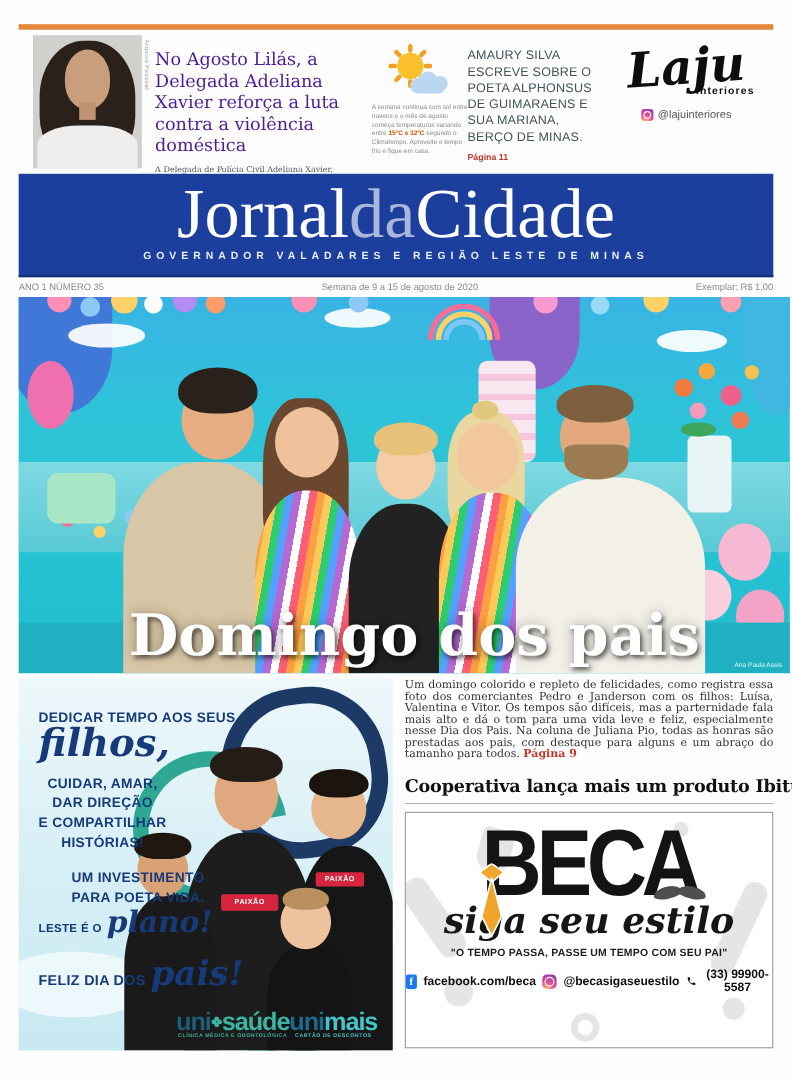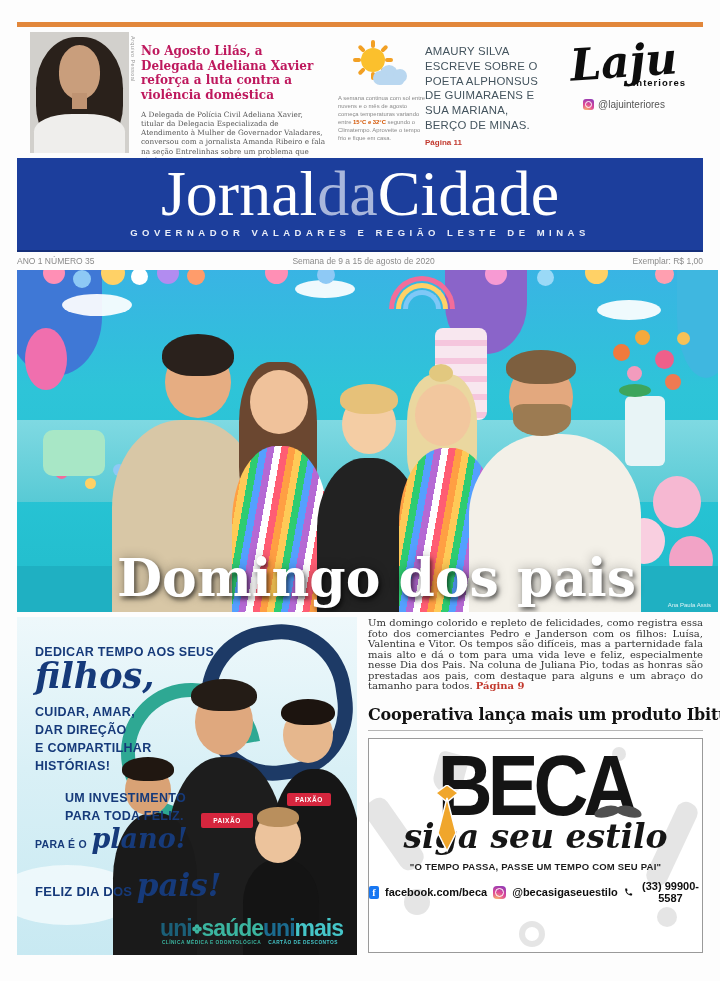--- a/index.html
+++ b/index.html
@@ -12,21 +12,21 @@
 
   
   .portrait{left:30px;top:32px;width:99px;height:121px;background:#d2d0cc;overflow:hidden;}
   .portrait .hair{position:absolute;left:6%;top:4%;width:88%;height:92%;background:#2a211b;border-radius:46% 46% 38% 38%;}
   .portrait .face{position:absolute;left:29%;top:11%;width:42%;height:44%;background:#c99e7c;border-radius:50% 50% 46% 46%;}
   .portrait .neck{position:absolute;left:42%;top:50%;width:16%;height:14%;background:#bf9372;}
   .portrait .shirt{position:absolute;left:4%;bottom:-2%;width:92%;height:34%;background:#efeeec;border-radius:42% 42% 0 0;}
   .vcredit{left:130px;top:36px;height:90px;writing-mode:vertical-rl;font-size:5.5px;color:#9a9a9a;letter-spacing:.4px;}
 
   .lead{left:141px;top:44px;width:185px;}
-  .lead h1{margin:0;font-family:"DejaVu Serif",serif;font-weight:bold;font-size:12px;line-height:1.22;color:#be185d;}
+  .lead h1{margin:0;font-family:"DejaVu Serif",serif;font-weight:normal;font-size:16px;line-height:1.22;color:#4c1d95;}
   .lead p{margin:7px 0 0 0;font-family:"DejaVu Serif",serif;font-size:7.3px;line-height:1.28;color:#555;}
   .pref{color:#c2392e;font-weight:bold;}
 
   .weather{left:336px;top:40px;width:90px;}
   .weather .wicon{display:block;margin:0 auto;}
   .weather p{margin:5px 0 0 2px;font-size:5.9px;line-height:1.35;color:#8a8a8a;}
   .wtemps{color:#d35400;font-weight:bold;}
 
   .amaury{left:425px;top:44px;width:116px;}
   .amaury .atext{font-size:11.4px;line-height:1.3;color:#44545e;letter-spacing:.2px;}
@@ -77,21 +77,21 @@
   .divider{left:368px;top:730px;width:335px;height:0;border-top:1px solid #b5b5b5;}
 
   
   .uniad{left:17px;top:617px;width:340px;height:338px;overflow:hidden;
          background:linear-gradient(180deg,#eef8fb 0%,#d9f0f6 45%,#c8e9f2 100%);}
   .uniad .ring-navy{position:absolute;left:185px;top:8px;width:150px;height:155px;border:15px solid #1d3a66;border-radius:46%;transform:rotate(-8deg);box-sizing:border-box;}
   .uniad .arc-teal{position:absolute;left:104px;top:66px;width:140px;height:140px;border:14px solid #2ea893;border-right-color:transparent;border-radius:50%;transform:rotate(35deg);box-sizing:border-box;}
   .uniad .ring-teal{position:absolute;left:196px;top:250px;width:88px;height:104px;border:15px solid #2ba08c;border-radius:50%;box-sizing:border-box;}
   .uniad .adcloud{position:absolute;background:#f4fbfd;border-radius:50%;opacity:.8;}
   .u-navy{color:#163a7a;}
-  .u-caps{font-weight:bold;font-size:12.5px;letter-spacing:.3px;line-height:1.45;}
+  .u-caps{font-weight:bold;font-size:12.5px;letter-spacing:.3px;line-height:1.45;text-align:center;}
   .u-script{font-family:"DejaVu Serif",serif;font-style:italic;font-weight:bold;}
   .shirt-label{position:absolute;background:#d6263e;color:#fff;font-weight:bold;font-size:6.5px;display:flex;align-items:center;justify-content:center;border-radius:2px;letter-spacing:.5px;}
   .logos-row{position:absolute;left:14px;right:14px;top:300px;display:flex;justify-content:flex-end;align-items:flex-start;z-index:5;}
   .logo-block{text-align:center;line-height:1;}
   .logo-main{font-weight:bold;font-size:23px;letter-spacing:-1px;display:flex;align-items:center;}
   .logo-sub{font-size:4.8px;letter-spacing:.5px;font-weight:bold;margin-top:1px;}
   .c-uni1{color:#1b5f78;} .c-uni1b{color:#3bb5a0;} .c-uni2{color:#1b6b8f;} .c-uni2b{color:#45c5c8;}
 
   
   .beca{left:368px;top:738px;width:335px;height:215px;background:#ffffff;border:1px solid #9a9a9a;box-sizing:border-box;
@@ -282,24 +282,24 @@
     <div class="abs u-navy u-caps" style="left:18px;top:26px;z-index:4;">DEDICAR TEMPO AOS SEUS</div>
     <div class="abs u-navy u-script" style="left:18px;top:38px;font-size:35px;z-index:4;">filhos,</div>
     <div class="abs u-navy u-caps" style="left:18px;top:86px;z-index:4;">
       <div>CUIDAR, AMAR,</div>
       <div>DAR DIREÇÃO</div>
       <div>E COMPARTILHAR</div>
       <div>HISTÓRIAS!</div>
     </div>
     <div class="abs u-navy u-caps" style="left:18px;top:172px;z-index:4;margin-left:30px;">
       <div>UM INVESTIMENTO</div>
-      <div>PARA TODA FELIZ.</div>
+      <div>PARA POETA VIDA.</div>
     </div>
     <div class="abs u-navy" style="left:18px;top:206px;z-index:4;">
-      <span style="font-weight:bold;font-size:10.5px;letter-spacing:.3px;">PARA É O</span>
+      <span style="font-weight:bold;font-size:10.5px;letter-spacing:.3px;">LESTE É O</span>
       <span class="u-script" style="font-size:27px;">plano!</span>
     </div>
     <div class="abs u-navy" style="left:18px;top:250px;z-index:4;">
       <span style="font-weight:bold;font-size:13px;letter-spacing:.3px;">FELIZ DIA DOS</span>
       <span class="u-script" style="font-size:31px;">pais!</span>
     </div>
 
     <div class="logos-row">
       <div class="logo-block">
         <div class="logo-main">

